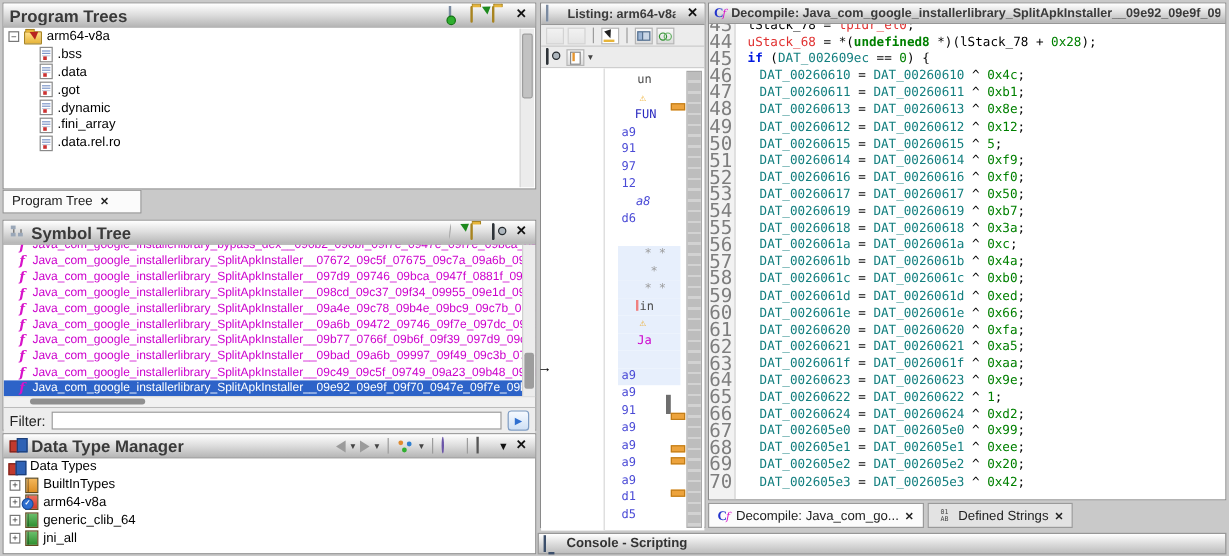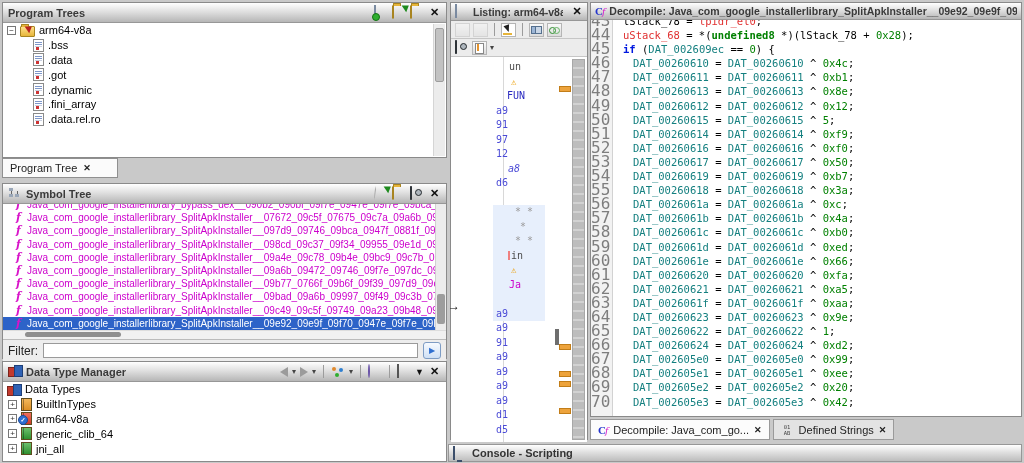--- a/index.html
+++ b/index.html
@@ -1,21 +1,21 @@
 <!DOCTYPE html>
 <html><head>
 <meta charset="utf-8">
 <style>
   html,body{margin:0;padding:0}
   body{width:1024px;height:463px;position:relative;background:#c9c9c9;
        font-family:"Liberation Sans",sans-serif;overflow:hidden;font-size:11px;color:#222}
   .panel{position:absolute;background:#fff;border:1px solid #8a8a8a;box-sizing:border-box}
   .phdr{height:20px;background:linear-gradient(#ffffff,#dedede 48%,#b6b6b6);
         border-bottom:1px solid #979797;display:flex;align-items:center;padding:0 5px;gap:4px;box-sizing:border-box}
-  .phdr .ttl{font-size:11px;font-weight:bold;color:#3a3a3a;white-space:nowrap;overflow:hidden}
+  .phdr .ttl{font-size:14px;font-weight:bold;color:#3a3a3a;white-space:nowrap;overflow:hidden}
   .sp{flex:1}
   .hico{width:14px;height:13px;display:inline-block;position:relative;flex:0 0 auto}
   .x{font-size:11px;font-weight:bold;color:#111;line-height:13px;text-align:center;width:13px;cursor:default}
   .sep{width:1px;height:13px;background:#9c9c9c;margin:0 3px}
 
   
   .i-folder{width:13px;height:9px;background:linear-gradient(#ffe08a,#e7b53a);border:1px solid #a88420;border-radius:1px;position:relative;margin-top:3px}
   .i-folder::before{content:"";position:absolute;top:-3px;left:0;width:6px;height:2px;background:#e7b53a;border:1px solid #a88420;border-bottom:none;border-radius:1px 1px 0 0}
   .i-folder.arrow::after{content:"";position:absolute;right:-2px;top:-4px;border:4px solid transparent;border-left:6px solid #b8231f;transform:rotate(-35deg)}
   .i-folder.garrow::after{content:"";position:absolute;right:-2px;top:-4px;border:4px solid transparent;border-left:6px solid #1d8a1d;transform:rotate(-35deg)}
@@ -100,21 +100,21 @@
   .tbi.cursor::before{content:"";position:absolute;left:3px;top:1px;border:3px solid transparent;border-top:7px solid #222;transform:rotate(-20deg)}
   .tbi.cursor::after{content:"";position:absolute;left:1px;bottom:1px;width:9px;height:2px;background:#e7b53a}
   .tbi.diff::before{content:"";position:absolute;left:1px;top:2px;width:5px;height:6px;background:#9db6d6;border:1px solid #55708f}
   .tbi.diff::after{content:"";position:absolute;right:1px;top:2px;width:5px;height:6px;background:#c9d6e6;border:1px solid #55708f}
   .tbi.chain::before{content:"";position:absolute;left:1px;top:3px;width:5px;height:5px;border:1.5px solid #2f8f2f;border-radius:50%}
   .tbi.chain::after{content:"";position:absolute;left:5px;top:3px;width:5px;height:5px;border:1.5px solid #66b366;border-radius:50%}
   .tbi.fmt::before{content:"";position:absolute;left:2px;top:1px;width:7px;height:9px;background:#fff;border:1px solid #888}
   .tbi.fmt::after{content:"";position:absolute;left:4px;top:2px;width:2px;height:7px;background:#e7952d}
   #ls-body{position:relative;height:385px;background:#fff}
   #ls-margin{position:absolute;left:0;top:0;bottom:0;width:52px;border-right:1px solid #d8d8d8;background:#fff}
-  #ls-cells{position:absolute;left:42px;top:3px;width:52px}
+  #ls-cells{position:absolute;left:64px;top:3px;width:52px}
   .lcell{height:14.5px;line-height:14.5px;font-family:"DejaVu Sans Mono",monospace;font-size:10px;white-space:nowrap}
   .lcell.hl{background:#e7effc}
   .lcell .caret{display:inline-block;width:2px;height:9px;background:#ef8080;vertical-align:-1px;margin-right:1px}
   .c-byte{color:#4a4ad6}.c-dim{color:#4a4a4a}.c-fun{color:#2a2ac0}.c-com{color:#999}.c-mag{color:#cc00cc}
   #ls-scroll{position:absolute;right:2px;top:2px;bottom:2px;width:11px;
      background:repeating-linear-gradient(180deg,#bdbdbd 0 7px,#d2d2d2 7px 9px);border:1px solid #a8a8a8}
   .mark{position:absolute;right:16px;width:10px;height:4px;background:#eda33c;border:1px solid #c27d18}
   #ls-thumb2{position:absolute;right:28px;top:272px;width:4px;height:16px;background:#6e6e6e}
   #ls-arrow{position:absolute;left:-3px;top:242px;font-weight:bold;font-size:12px;color:#000}
 

